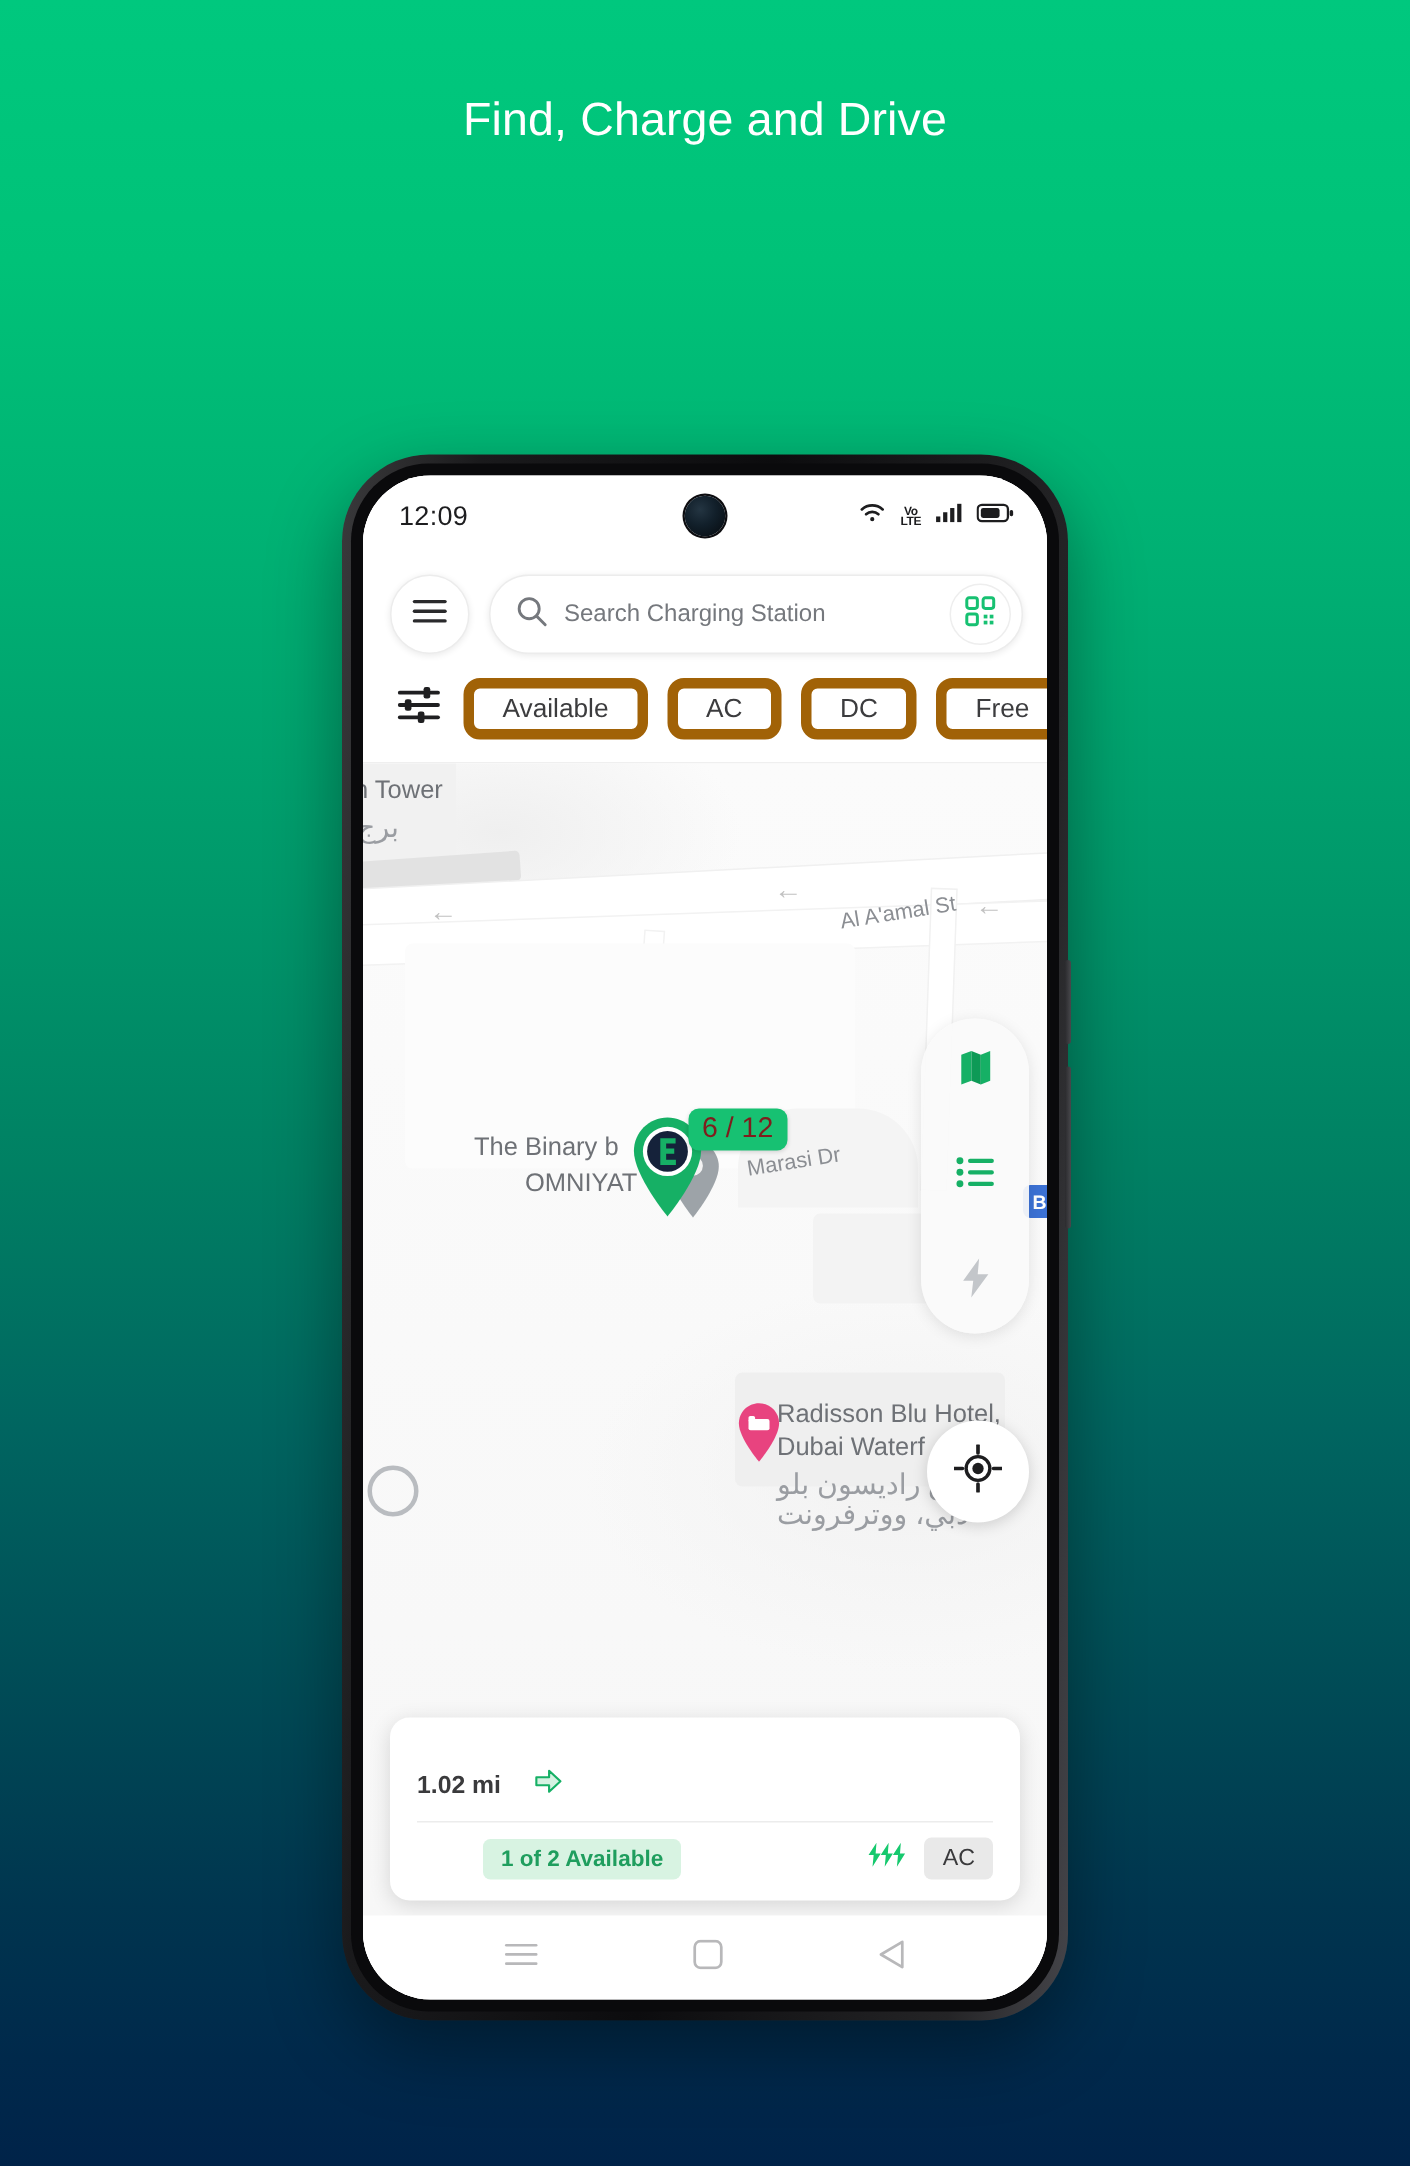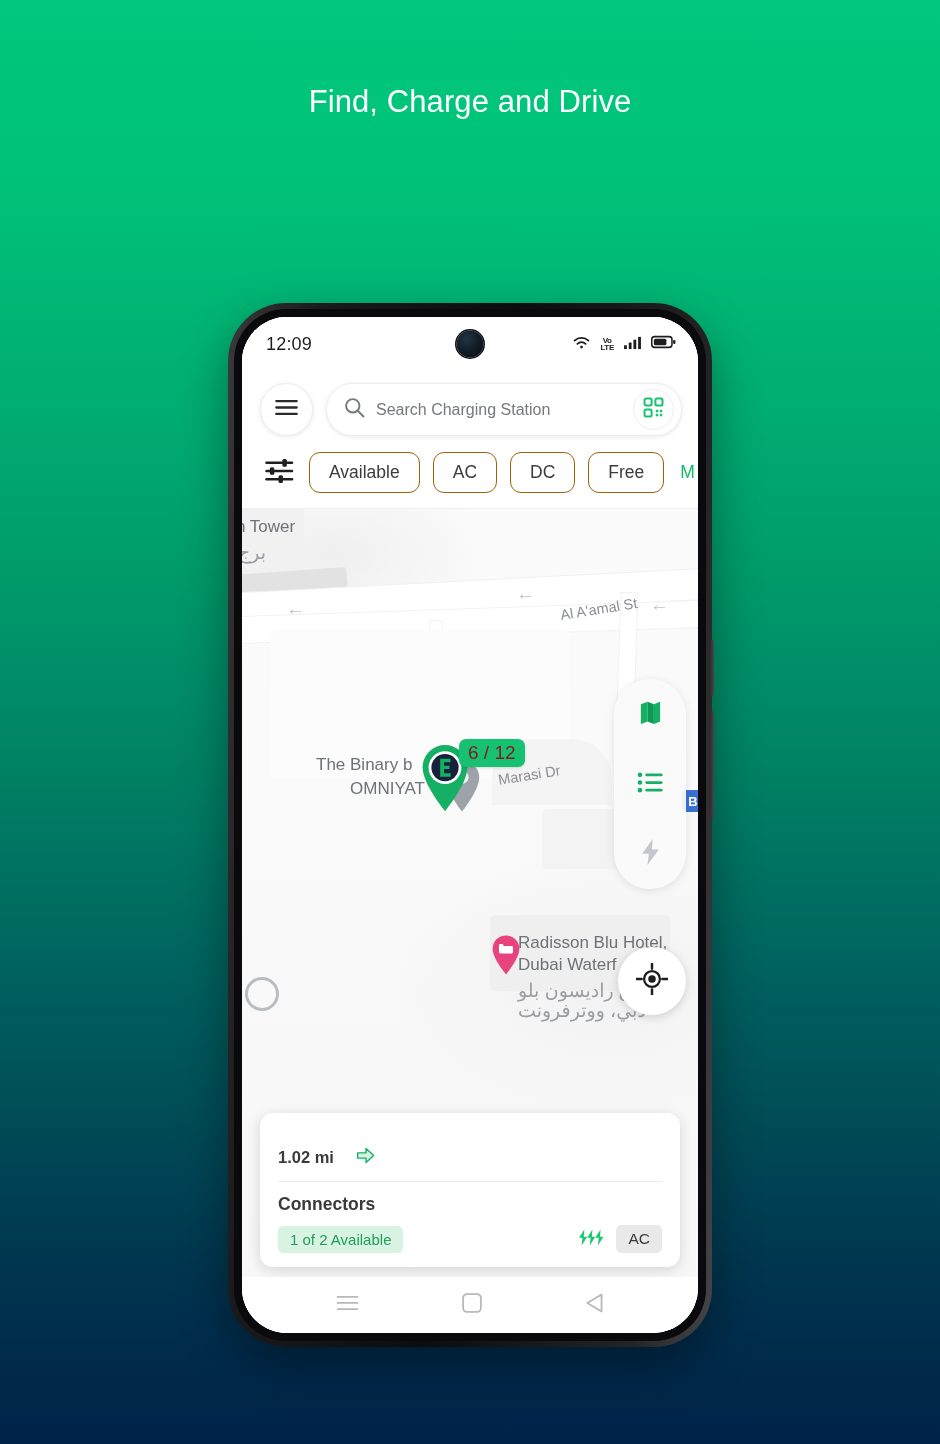--- a/index.html
+++ b/index.html
@@ -37,21 +37,20 @@
     color: #ffffff;
     font-size: 53px;
     font-weight: bold;
     letter-spacing: -0.5px;
     line-height: 1.15;
   }
   .hero-sub {
     color: #ffffff;
     font-size: 31px;
     font-weight: normal;
-    margin-top: 22px;
     letter-spacing: 0.1px;
   }
 
   
   .phone {
     position: absolute;
     left: 228px;
     top: 303px;
     width: 484px;
     height: 1044px;
@@ -193,21 +192,21 @@
   .filter-icon-btn {
     flex: 0 0 auto;
     width: 34px; height: 34px;
     display: flex; align-items: center; justify-content: center;
   }
   .chip {
     flex: 0 0 auto;
     height: 41px;
     padding: 0 19px;
     border-radius: 11px;
-    border: 1px solid #a16207;
+    border: 7px solid #a16207;
     background: #ffffff;
     color: #3c3c3e;
     font-size: 17.5px;
     display: flex;
     align-items: center;
     justify-content: center;
   }
   .chip-partial {
     flex: 0 0 auto;
     color: #15b868;
@@ -395,23 +394,24 @@
   }
   .connector-row {
     margin-top: 10px;
     display: flex;
     align-items: center;
   }
   .avail-badge {
     background: #d8f3e2;
     color: #1f9e5e;
     font-size: 15px;
-    font-weight: normal;
+    font-weight: bold;
     border-radius: 5px;
     padding: 5px 12px;
+    margin-left: 44px;
   }
   .connector-right {
     margin-left: auto;
     display: flex;
     align-items: center;
     gap: 11px;
   }
   .ac-badge {
     background: #e9e9e9;
     color: #3a3a3c;
@@ -641,21 +641,20 @@
         <div class="station-card">
           <div class="card-dist-row">
             <span class="card-dist">1.02 mi</span>
             <span>
               <svg width="19" height="17" viewBox="0 0 20 18">
                 <path d="M1.6 6.2h9V1.6L18.6 9l-8 7.4V11.8h-9z" fill="#d6f2e2" stroke="#16b065" stroke-width="1.5" stroke-linejoin="round"></path>
               </svg>
             </span>
           </div>
           <div class="card-sep"></div>
-          <div class="connectors-title">Connectors</div>
           <div class="connector-row">
             <span class="avail-badge">1 of 2 Available</span>
             <span class="connector-right">
               <span>
                 <svg width="27" height="17" viewBox="0 0 28 18">
                   <path d="M6.4 0.6L0.8 9.2h3.6L3.6 17.4 9.4 8.2H5.8z" fill="#16c96e"></path>
                   <path d="M15 0.6L9.4 9.2H13l-0.8 8.2L18 8.2h-3.6z" fill="#16c96e"></path>
                   <path d="M23.6 0.6L18 9.2h3.6l-0.8 8.2 5.8-9.2H23z" fill="#16c96e"></path>
                 </svg>
               </span>

